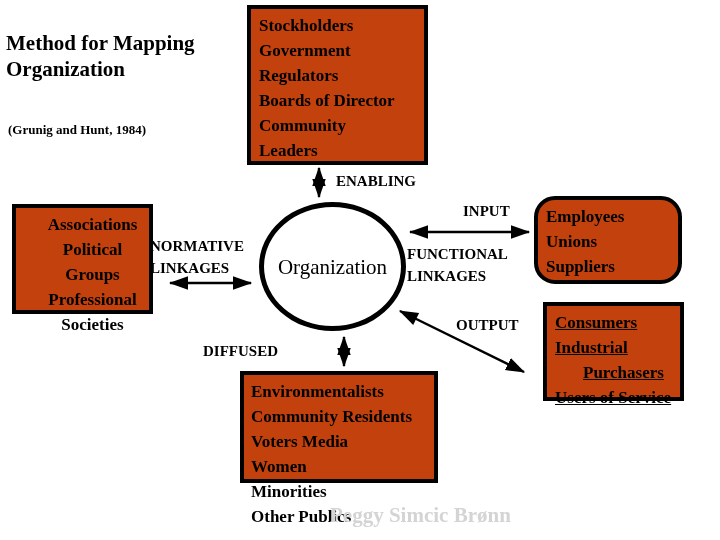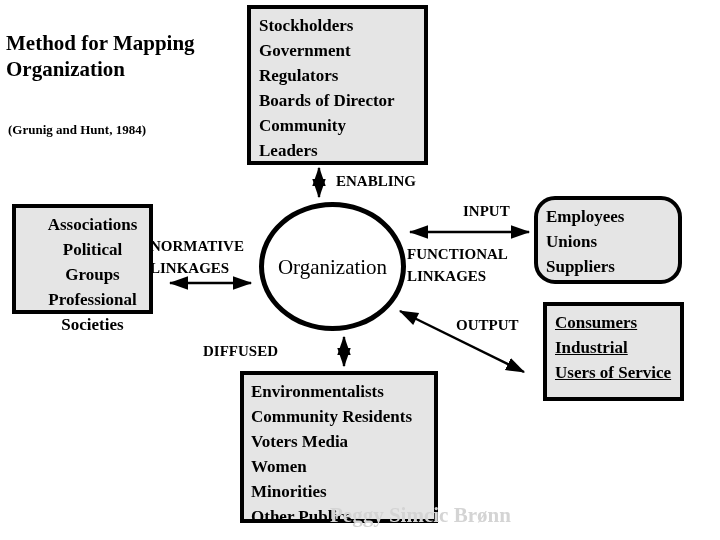--- a/index.html
+++ b/index.html
@@ -34,40 +34,40 @@
     left: 8px;
     top: 122px;
     font-size: 13px;
     font-weight: bold;
     white-space: nowrap;
   }
 
   
   .box {
     border: 4px solid #000000;
-    background: #e5e5e5;
+    background: #c2410c;
     box-sizing: border-box;
     overflow: visible;
   }
   .box-inner {
     padding: 4px 0 0 8px;
   }
   .box-line {
     font-size: 17px;
     font-weight: bold;
     line-height: 25px;
     white-space: nowrap;
   }
   .box-line.indent { padding-left: 28px; }
 
   #box-enabling  { left: 247px; top: 5px;   width: 181px; height: 160px; }
   #box-normative { left: 12px;  top: 204px; width: 141px; height: 110px; text-align: center; }
   #box-functional{ left: 534px; top: 196px; width: 148px; height: 88px; border-radius: 21px;  }
   #box-output    { left: 543px; top: 302px; width: 141px; height: 99px;  }
-  #box-diffused  { left: 240px; top: 371px; width: 198px; height: 152px; }
+  #box-diffused  { left: 240px; top: 371px; width: 198px; height: 112px; }
 
   
   #org-circle {
     left: 259px;
     top: 202px;
     width: 147px;
     height: 129px;
     border: 5px solid #000000;
     border-radius: 50%;
     box-sizing: border-box;
@@ -151,20 +151,21 @@
       <div class="box-line">Employees</div>
       <div class="box-line">Unions</div>
       <div class="box-line">Suppliers</div>
     </div>
   </div>
 
   <div id="box-output" class="abs box">
     <div class="box-inner" style="text-decoration:underline;">
       <div class="box-line">Consumers</div>
       <div class="box-line">Industrial</div>
+      <div class="box-line indent">Purchasers</div>
       <div class="box-line">Users of Service</div>
     </div>
   </div>
 
   <div id="box-diffused" class="abs box">
     <div class="box-inner" style="padding-left:7px;">
       <div class="box-line">Environmentalists</div>
       <div class="box-line">Community Residents</div>
       <div class="box-line">Voters        Media</div>
       <div class="box-line">Women</div>

